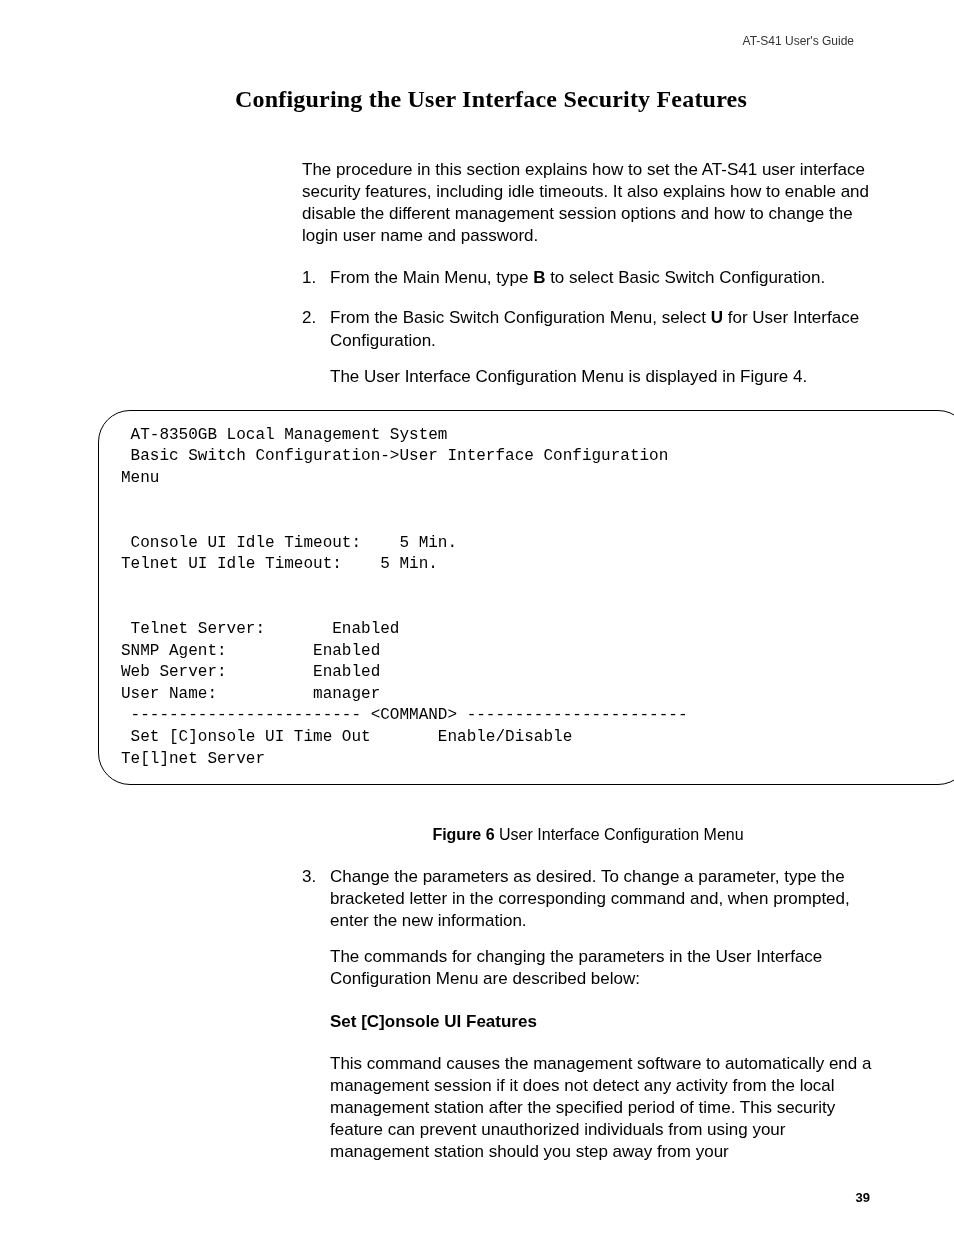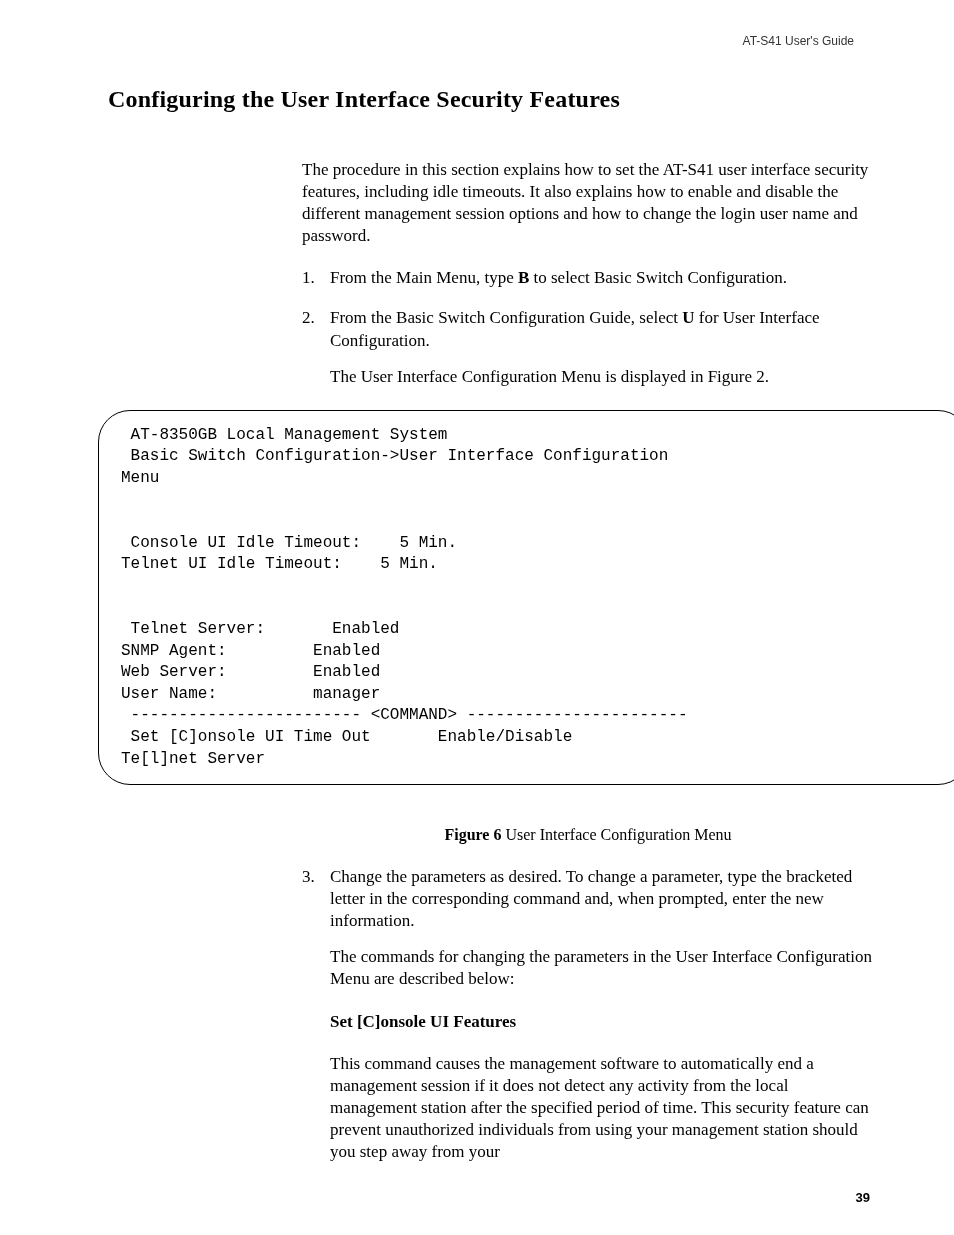--- a/index.html
+++ b/index.html
@@ -20,27 +20,27 @@
       color: #333;
       font-family: "Helvetica Neue", Arial, sans-serif;
     }
     .page-title {
       font-family: Georgia, "Times New Roman", serif;
       font-weight: bold;
       font-size: 24px;
       margin-top: 30px;
       margin-bottom: 46px;
       letter-spacing: 0.2px;
+      text-align: center;
     }
     .content-col {
       margin-left: 194px;
       margin-right: 0;
       font-size: 17px;
       line-height: 1.3;
-      font-family: Liberation Serif, serif;
     }
     .content-col p { margin-bottom: 20px; }
     ol.steps {
       list-style: none;
       counter-reset: step;
       padding-left: 0;
     }
     ol.steps > li {
       counter-increment: step;
       position: relative;
@@ -94,22 +94,22 @@
 <h1 class="page-title">Configuring the User Interface Security Features</h1>
 
 <div class="content-col">
   <p>The procedure in this section explains how to set the AT-S41 user interface security features, including idle timeouts. It also explains how to enable and disable the different management session options and how to change the login user name and password.</p>
 
   <ol class="steps">
     <li>
       <span>From the Main Menu, type </span><span class="bold-letter">B</span><span> to select Basic Switch Configuration.</span>
     </li>
     <li>
-      <span>From the Basic Switch Configuration Guide, select </span><span class="bold-letter">U</span><span> for User Interface Configuration.</span>
-      <p class="sub-p">The User Interface Configuration Menu is displayed in Figure 2.</p>
+      <span>From the Basic Switch Configuration Menu, select </span><span class="bold-letter">U</span><span> for User Interface Configuration.</span>
+      <p class="sub-p">The User Interface Configuration Menu is displayed in Figure 4.</p>
     </li>
   </ol>
 </div>
 
 <div class="figure-box"> AT-8350GB Local Management System
  Basic Switch Configuration-&gt;User Interface Configuration 
 Menu
 
 
  Console UI Idle Timeout:    5 Min.

